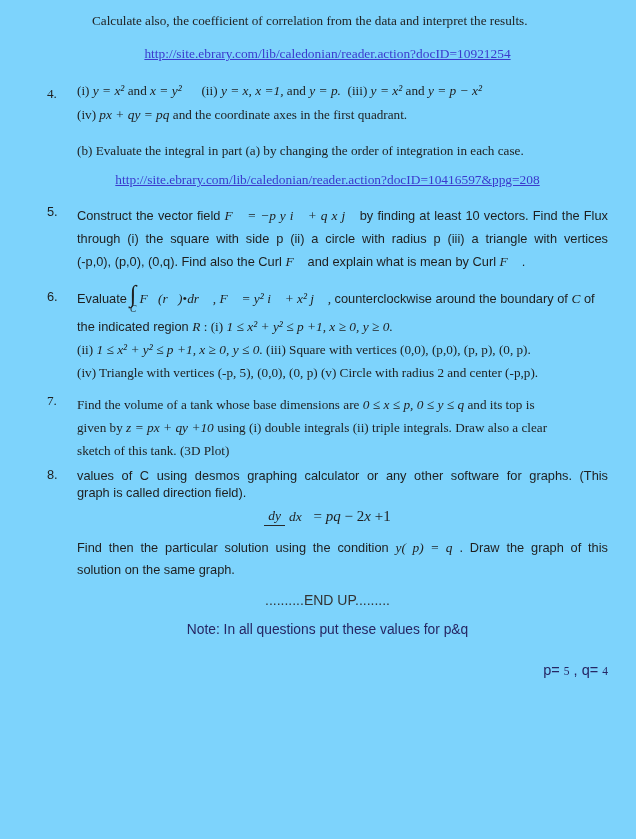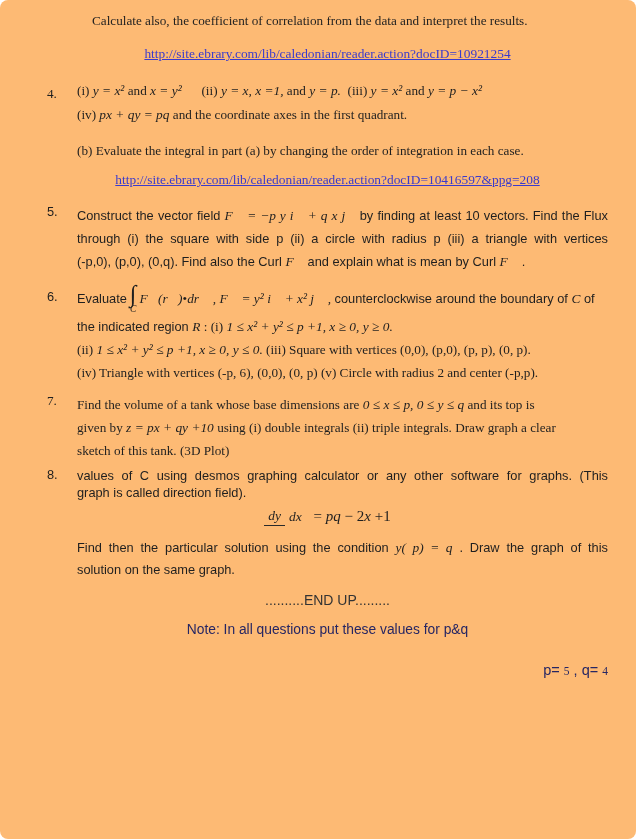--- a/index.html
+++ b/index.html
@@ -1,26 +1,25 @@
 <!DOCTYPE html>
 <html><head>
 <meta charset="utf-8">
 <style>
   html,body { margin:0; padding:0; background:#ffffff; }
   .page {
     position:relative;
     width:636px; height:839px;
     margin:0 auto;
-    background:#fdba74;
+    background:#7dd3fc;
     box-sizing:border-box;
     padding:10px 28px 0 47px;
     overflow:hidden;
     color:#1f1f1f;
     font-family:"Liberation Serif", serif;
-    border-radius:8px;
   }
   
   .seg-rm   { font-family:"Liberation Serif", serif; font-size:13.2px; font-style:normal; }
   .seg-it   { font-family:"Liberation Serif", serif; font-size:13.4px; font-style:italic; }
   .seg-sans { font-family:"Liberation Sans", sans-serif; font-size:12.8px; }
   .seg-sansbig { font-family:"Liberation Sans", sans-serif; font-size:14.5px; }
   .seg-rmsm { font-family:"Liberation Serif", serif; font-size:11.5px; }
 
   .intro { margin:2px 0 0 45px; line-height:18px; font-size:13.2px; }
 
@@ -138,29 +137,29 @@
       <div class="qline tall">
         <span><span class="seg-sans">Evaluate </span></span>
           <span class="intstack">
             <span class="int-sign">∫</span>
             <span class="int-sub">C</span>
           </span>
           <span><span class="seg-it">F⃗(r⃗)</span><span class="seg-rm">•</span><span class="seg-it">dr⃗ , F⃗ = y² i⃗ + x² j⃗ , </span><span class="seg-sans"> counterclockwise around the boundary of </span><span class="seg-it">C</span><span class="seg-sans"> of</span></span>
       </div>
       <div class="qline s22"><span class="seg-sans">the indicated region </span><span class="seg-it">R</span><span class="seg-rm"> : (i) </span><span class="seg-it">1 ≤ x² + y² ≤ p +1, x ≥ 0, y ≥ 0.</span></div>
       <div class="qline s22"><span class="seg-rm">(ii) </span><span class="seg-it">1 ≤ x² + y² ≤ p +1, x ≥ 0, y ≤ 0.</span><span class="seg-rm">  (iii) Square with vertices (0,0), (p,0), (p, p), (0, p).</span></div>
-      <div class="qline s22"><span class="seg-rm">(iv) Triangle with vertices (-p, 6), (0,0), (0, p) (v) Circle with radius 2 and center (-p,p).</span></div>
+      <div class="qline s22"><span class="seg-rm">(iv) Triangle with vertices (-p, 5), (0,0), (0, p) (v) Circle with radius 2 and center (-p,p).</span></div>
     </div>
   </div>
 
   <div class="qrow q7">
     <div class="qnum rm">7.</div>
     <div class="qbody">
       <div class="qline s22"><span class="seg-rm">Find the volume of a tank whose base dimensions are </span><span class="seg-it">0 ≤ x ≤ p,  0 ≤ y ≤ q</span><span class="seg-rm"> and its top is</span></div>
-      <div class="qline s22"><span class="seg-rm">given by  </span><span class="seg-it">z = px + qy +10</span><span class="seg-rm"> using (i) double integrals (ii) triple integrals. Draw graph a clear</span></div>
+      <div class="qline s22"><span class="seg-rm">given by  </span><span class="seg-it">z = px + qy +10</span><span class="seg-rm"> using (i) double integrals (ii) triple integrals. Draw also a clear</span></div>
       <div class="qline s22"><span class="seg-rm">sketch of this tank. (3D Plot)</span></div>
     </div>
   </div>
 
   <div class="qrow q8">
     <div class="qnum sans">8.</div>
     <div class="qbody">
       <div class="qline tight just"><span class="seg-sans">values of C using desmos graphing calculator or any other software for graphs. (This</span></div>
       <div class="qline tight"><span class="seg-sans">graph is called direction field).</span></div>
     </div>

